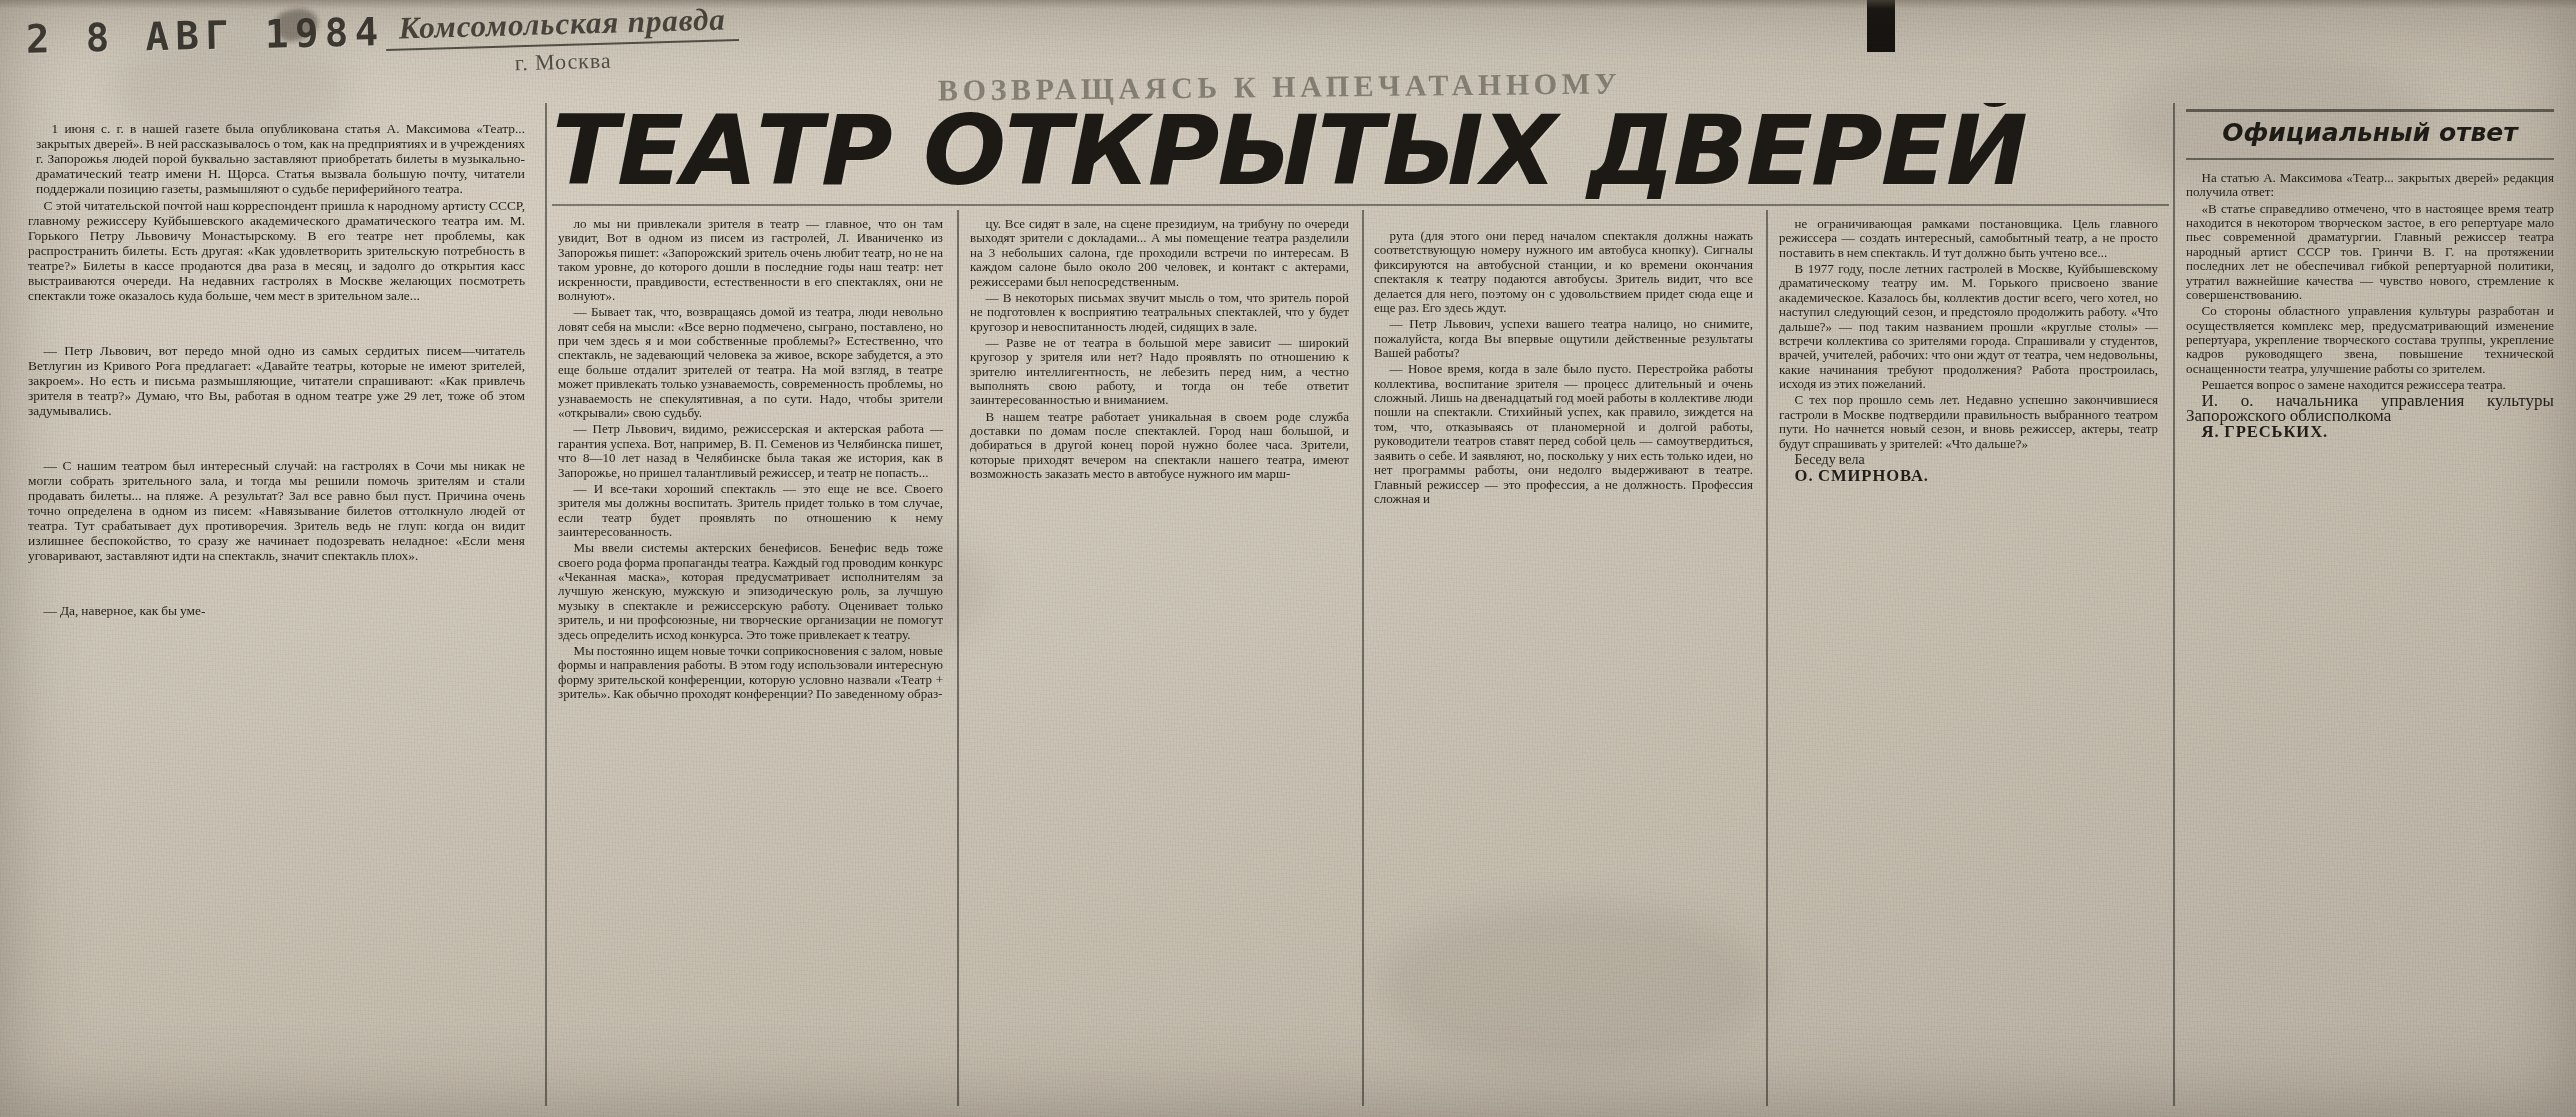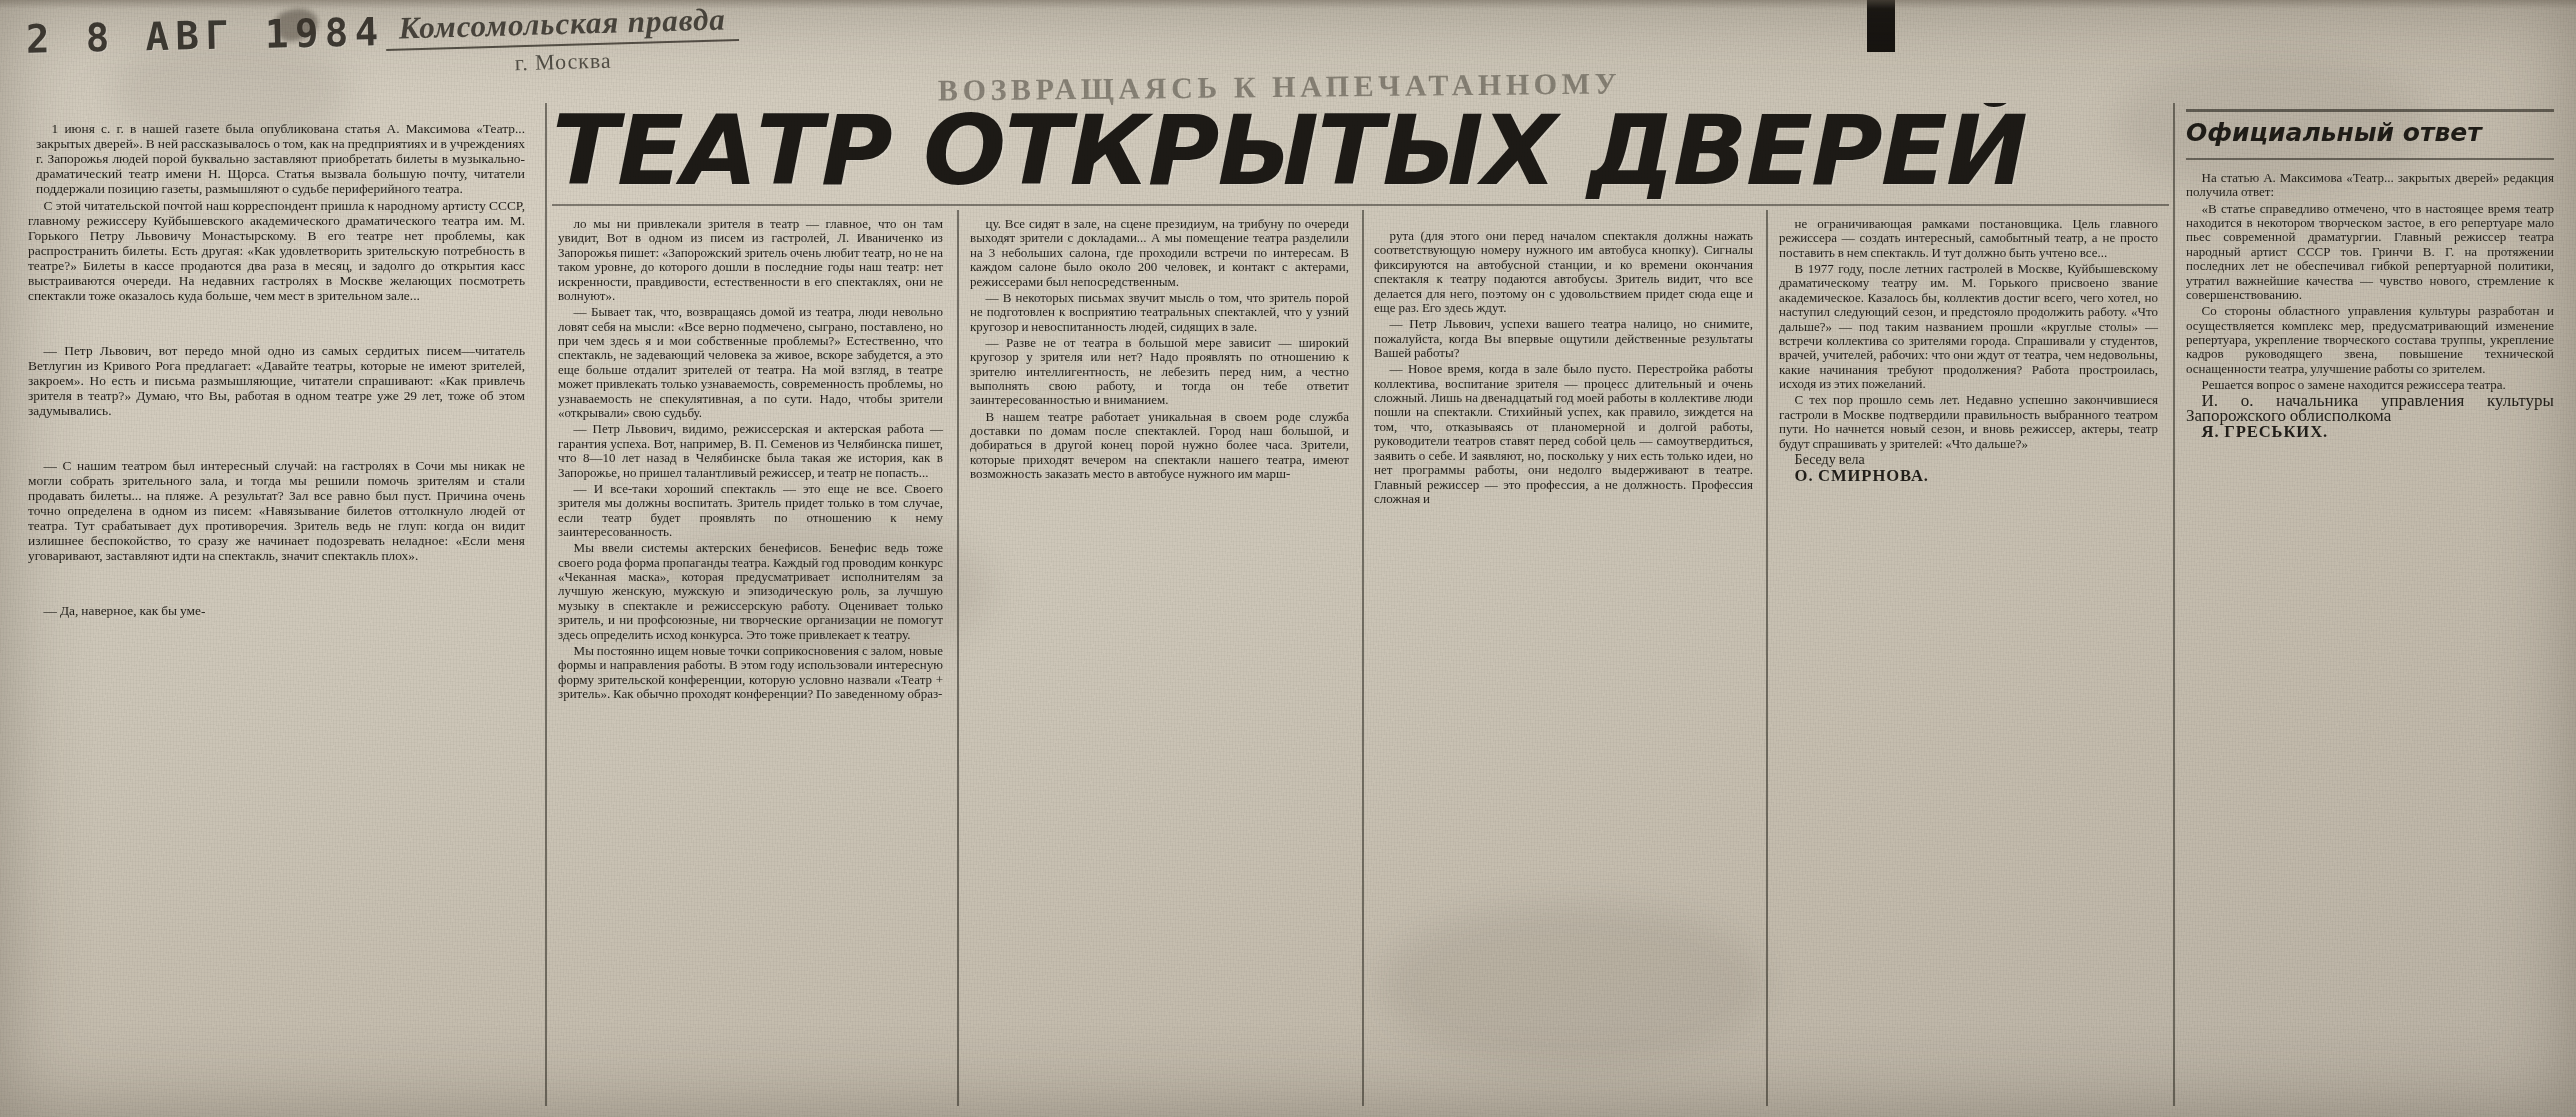--- a/index.html
+++ b/index.html
@@ -173,21 +173,21 @@
     width: 497px;
     font-size: 13.4px;
     line-height: 15px;
   }
 
   
   .sidebar-title {
     position: absolute;
     right: 22px; top: 118px;
     width: 368px;
-    text-align: left;
+    text-align: center;
     font-family: "DejaVu Sans", sans-serif;
     font-weight: bold;
     font-style: italic;
     font-size: 25px;
     color: #1f1c16;
     letter-spacing: 0px;
   }
   .sidebar-rule-top {
     position: absolute;
     right: 22px; top: 109px;
@@ -279,21 +279,21 @@
     <p>ло мы ни привлекали зрителя в театр — главное, что он там увидит, Вот в одном из писем из гастролей, Л. Иваниченко из Запорожья пишет: «Запорожский зритель очень любит театр, но не на таком уровне, до которого дошли в последние годы наш театр: нет искренности, правдивости, естественности в его спектаклях, они не волнуют».</p>
     <p>— Бывает так, что, возвращаясь домой из театра, люди невольно ловят себя на мысли: «Все верно подмечено, сыграно, поставлено, но при чем здесь я и мои собственные проблемы?» Естественно, что спектакль, не задевающий человека за живое, вскоре забудется, а это еще больше отдалит зрителей от театра. На мой взгляд, в театре может привлекать только узнаваемость, современность проблемы, но узнаваемость не спекулятивная, а по сути. Надо, чтобы зрители «открывали» свою судьбу.</p>
     <p>— Петр Львович, видимо, режиссерская и актерская работа — гарантия успеха. Вот, например, В. П. Семенов из Челябинска пишет, что 8—10 лет назад в Челябинске была такая же история, как в Запорожье, но пришел талантливый режиссер, и театр не попасть...</p>
     <p>— И все-таки хороший спектакль — это еще не все. Своего зрителя мы должны воспитать. Зритель придет только в том случае, если театр будет проявлять по отношению к нему заинтересованность.</p>
     <p>Мы ввели системы актерских бенефисов. Бенефис ведь тоже своего рода форма пропаганды театра. Каждый год проводим конкурс «Чеканная маска», которая предусматривает исполнителям за лучшую женскую, мужскую и эпизодическую роль, за лучшую музыку в спектакле и режиссерскую работу. Оценивает только зритель, и ни профсоюзные, ни творческие организации не помогут здесь определить исход конкурса. Это тоже привлекает к театру.</p>
     <p>Мы постоянно ищем новые точки соприкосновения с залом, новые формы и направления работы. В этом году использовали интересную форму зрительской конференции, которую условно назвали «Театр + зритель». Как обычно проходят конференции? По заведенному образ-</p>
   </div>
 
   <div class="col" style="left:970px; top:217px; width:379px;">
     <p>цу. Все сидят в зале, на сцене президиум, на трибуну по очереди выходят зрители с докладами... А мы помещение театра разделили на 3 небольших салона, где проходили встречи по интересам. В каждом салоне было около 200 человек, и контакт с актерами, режиссерами был непосредственным.</p>
-    <p>— В некоторых письмах звучит мысль о том, что зритель порой не подготовлен к восприятию театральных спектаклей, что у узний кругозор и невоспитанность людей, сидящих в зале.</p>
+    <p>— В некоторых письмах звучит мысль о том, что зритель порой не подготовлен к восприятию театральных спектаклей, что у будет кругозор и невоспитанность людей, сидящих в зале.</p>
     <p>— Разве не от театра в большой мере зависит — широкий кругозор у зрителя или нет? Надо проявлять по отношению к зрителю интеллигентность, не лебезить перед ним, а честно выполнять свою работу, и тогда он тебе ответит заинтересованностью и вниманием.</p>
     <p>В нашем театре работает уникальная в своем роде служба доставки по домам после спектаклей. Город наш большой, и добираться в другой конец порой нужно более часа. Зрители, которые приходят вечером на спектакли нашего театра, имеют возможность заказать место в автобусе нужного им марш-</p>
   </div>
 
   <div class="col" style="left:1374px; top:217px; width:379px;margin-top:12px;">
     <p>рута (для этого они перед началом спектакля должны нажать соответствующую номеру нужного им автобуса кнопку). Сигналы фиксируются на автобусной станции, и ко времени окончания спектакля к театру подаются автобусы. Зритель видит, что все делается для него, поэтому он с удовольствием придет сюда еще и еще раз. Его здесь ждут.</p>
     <p>— Петр Львович, успехи вашего театра налицо, но снимите, пожалуйста, когда Вы впервые ощутили действенные результаты Вашей работы?</p>
     <p>— Новое время, когда в зале было пусто. Перестройка работы коллектива, воспитание зрителя — процесс длительный и очень сложный. Лишь на двенадцатый год моей работы в коллективе люди пошли на спектакли. Стихийный успех, как правило, зиждется на том, что, отказываясь от планомерной и долгой работы, руководители театров ставят перед собой цель — самоутвердиться, заявить о себе. И заявляют, но, поскольку у них есть только идеи, но нет программы работы, они недолго выдерживают в театре. Главный режиссер — это профессия, а не должность. Профессия сложная и</p>
   </div>
 

